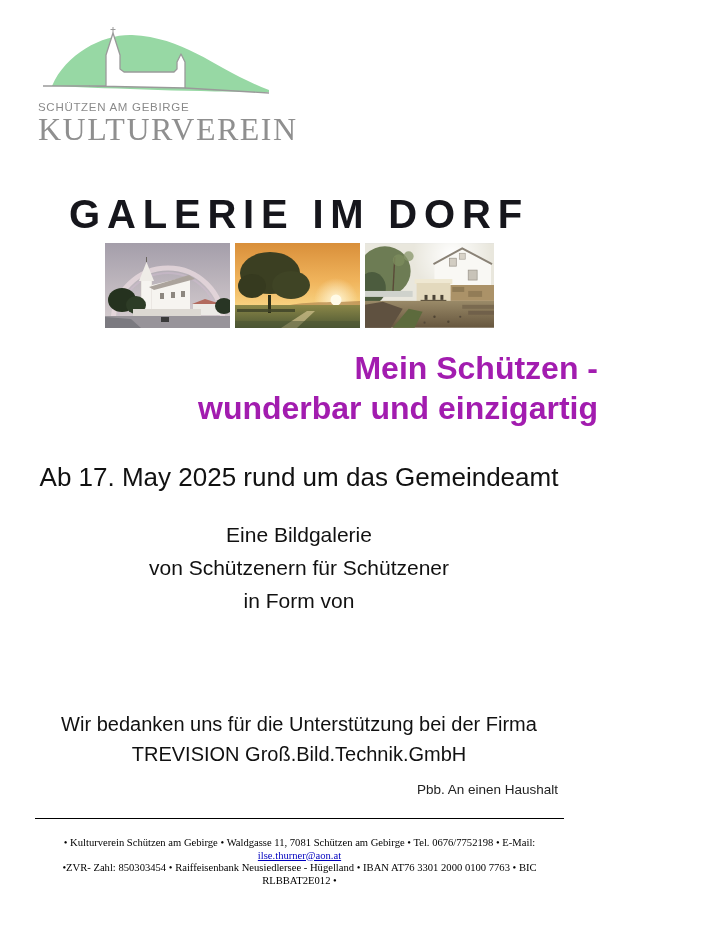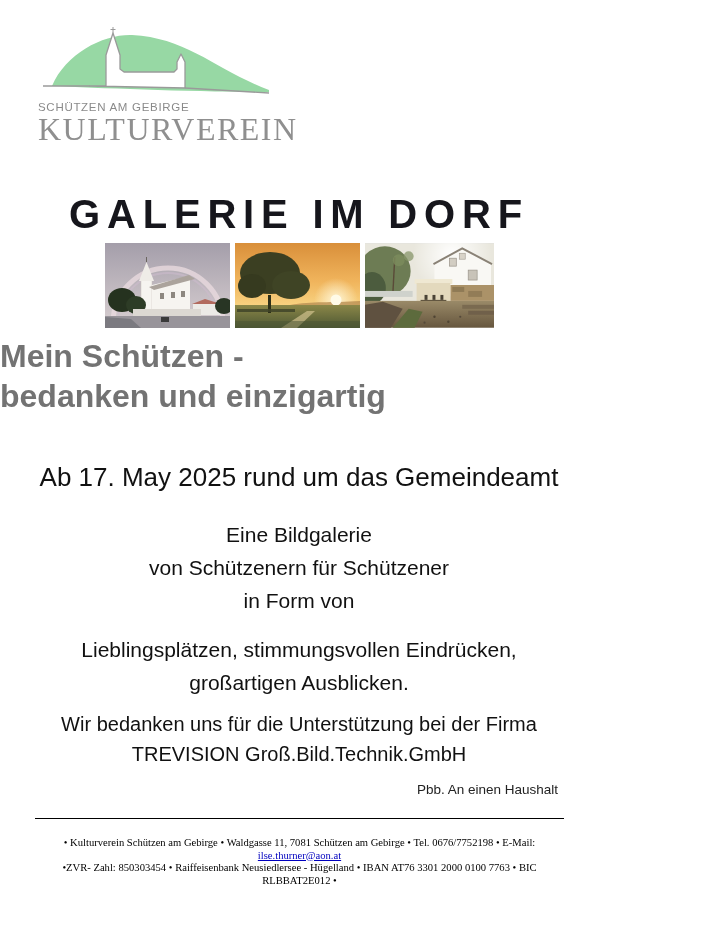--- a/index.html
+++ b/index.html
@@ -30,24 +30,24 @@
     font-size:40px;font-weight:bold;letter-spacing:.17em;
     color:#16161c;white-space:nowrap;
   }
   .photo-row{
     position:absolute;top:243px;left:0;right:0;
     display:flex;justify-content:center;gap:5px;
   }
   .photo{width:125px;height:85px;display:block;background:#ddd;}
   .photo-wide{width:129px;}
   .headline{
-    position:absolute;top:336px;left:0;right:0;
-    text-align:left;
+    position:absolute;top:348px;left:0;right:0;
+    text-align:right;
     font-size:32px;font-weight:bold;line-height:40px;
-    color:#737373;
+    color:#a21caf;
   }
   .date-line{
     position:absolute;top:462px;left:0;right:0;
     text-align:center;font-size:26px;color:#111;white-space:nowrap;
   }
   .para1{
     position:absolute;top:518px;left:0;right:0;
     text-align:center;font-size:21px;line-height:33px;color:#111;
   }
   .para2{
@@ -194,35 +194,31 @@
       <rect x="104" y="68" width="26" height="4" fill="#70604a"></rect>
       <circle cx="70" cy="74" r="1.2" fill="#4f4433"></circle>
       <circle cx="84" cy="79" r="1.2" fill="#4f4433"></circle>
       <circle cx="96" cy="74" r="1.1" fill="#54493a"></circle>
       <circle cx="60" cy="80" r="1.1" fill="#54493a"></circle>
     </svg>
   </div>
 
   <div class="headline">
     <div>Mein Schützen -</div>
-    <div>bedanken und einzigartig</div>
+    <div>wunderbar und einzigartig</div>
   </div>
 
   <div class="date-line">Ab 17. May 2025 rund um das Gemeindeamt</div>
 
   <div class="para1">
     <div>Eine Bildgalerie</div>
     <div>von Schützenern für Schützener</div>
     <div>in Form von</div>
   </div>
 
-  <div class="para2">
-    <div>Lieblingsplätzen, stimmungsvollen Eindrücken,</div>
-    <div>großartigen Ausblicken.</div>
-  </div>
 
   <div class="thanks">
     <div>Wir bedanken uns für die Unterstützung bei der Firma</div>
     <div>TREVISION Groß.Bild.Technik.GmbH</div>
   </div>
 
   <div class="postal-note">Pbb. An einen Haushalt</div>
 
   <div class="footer">
     <div>

